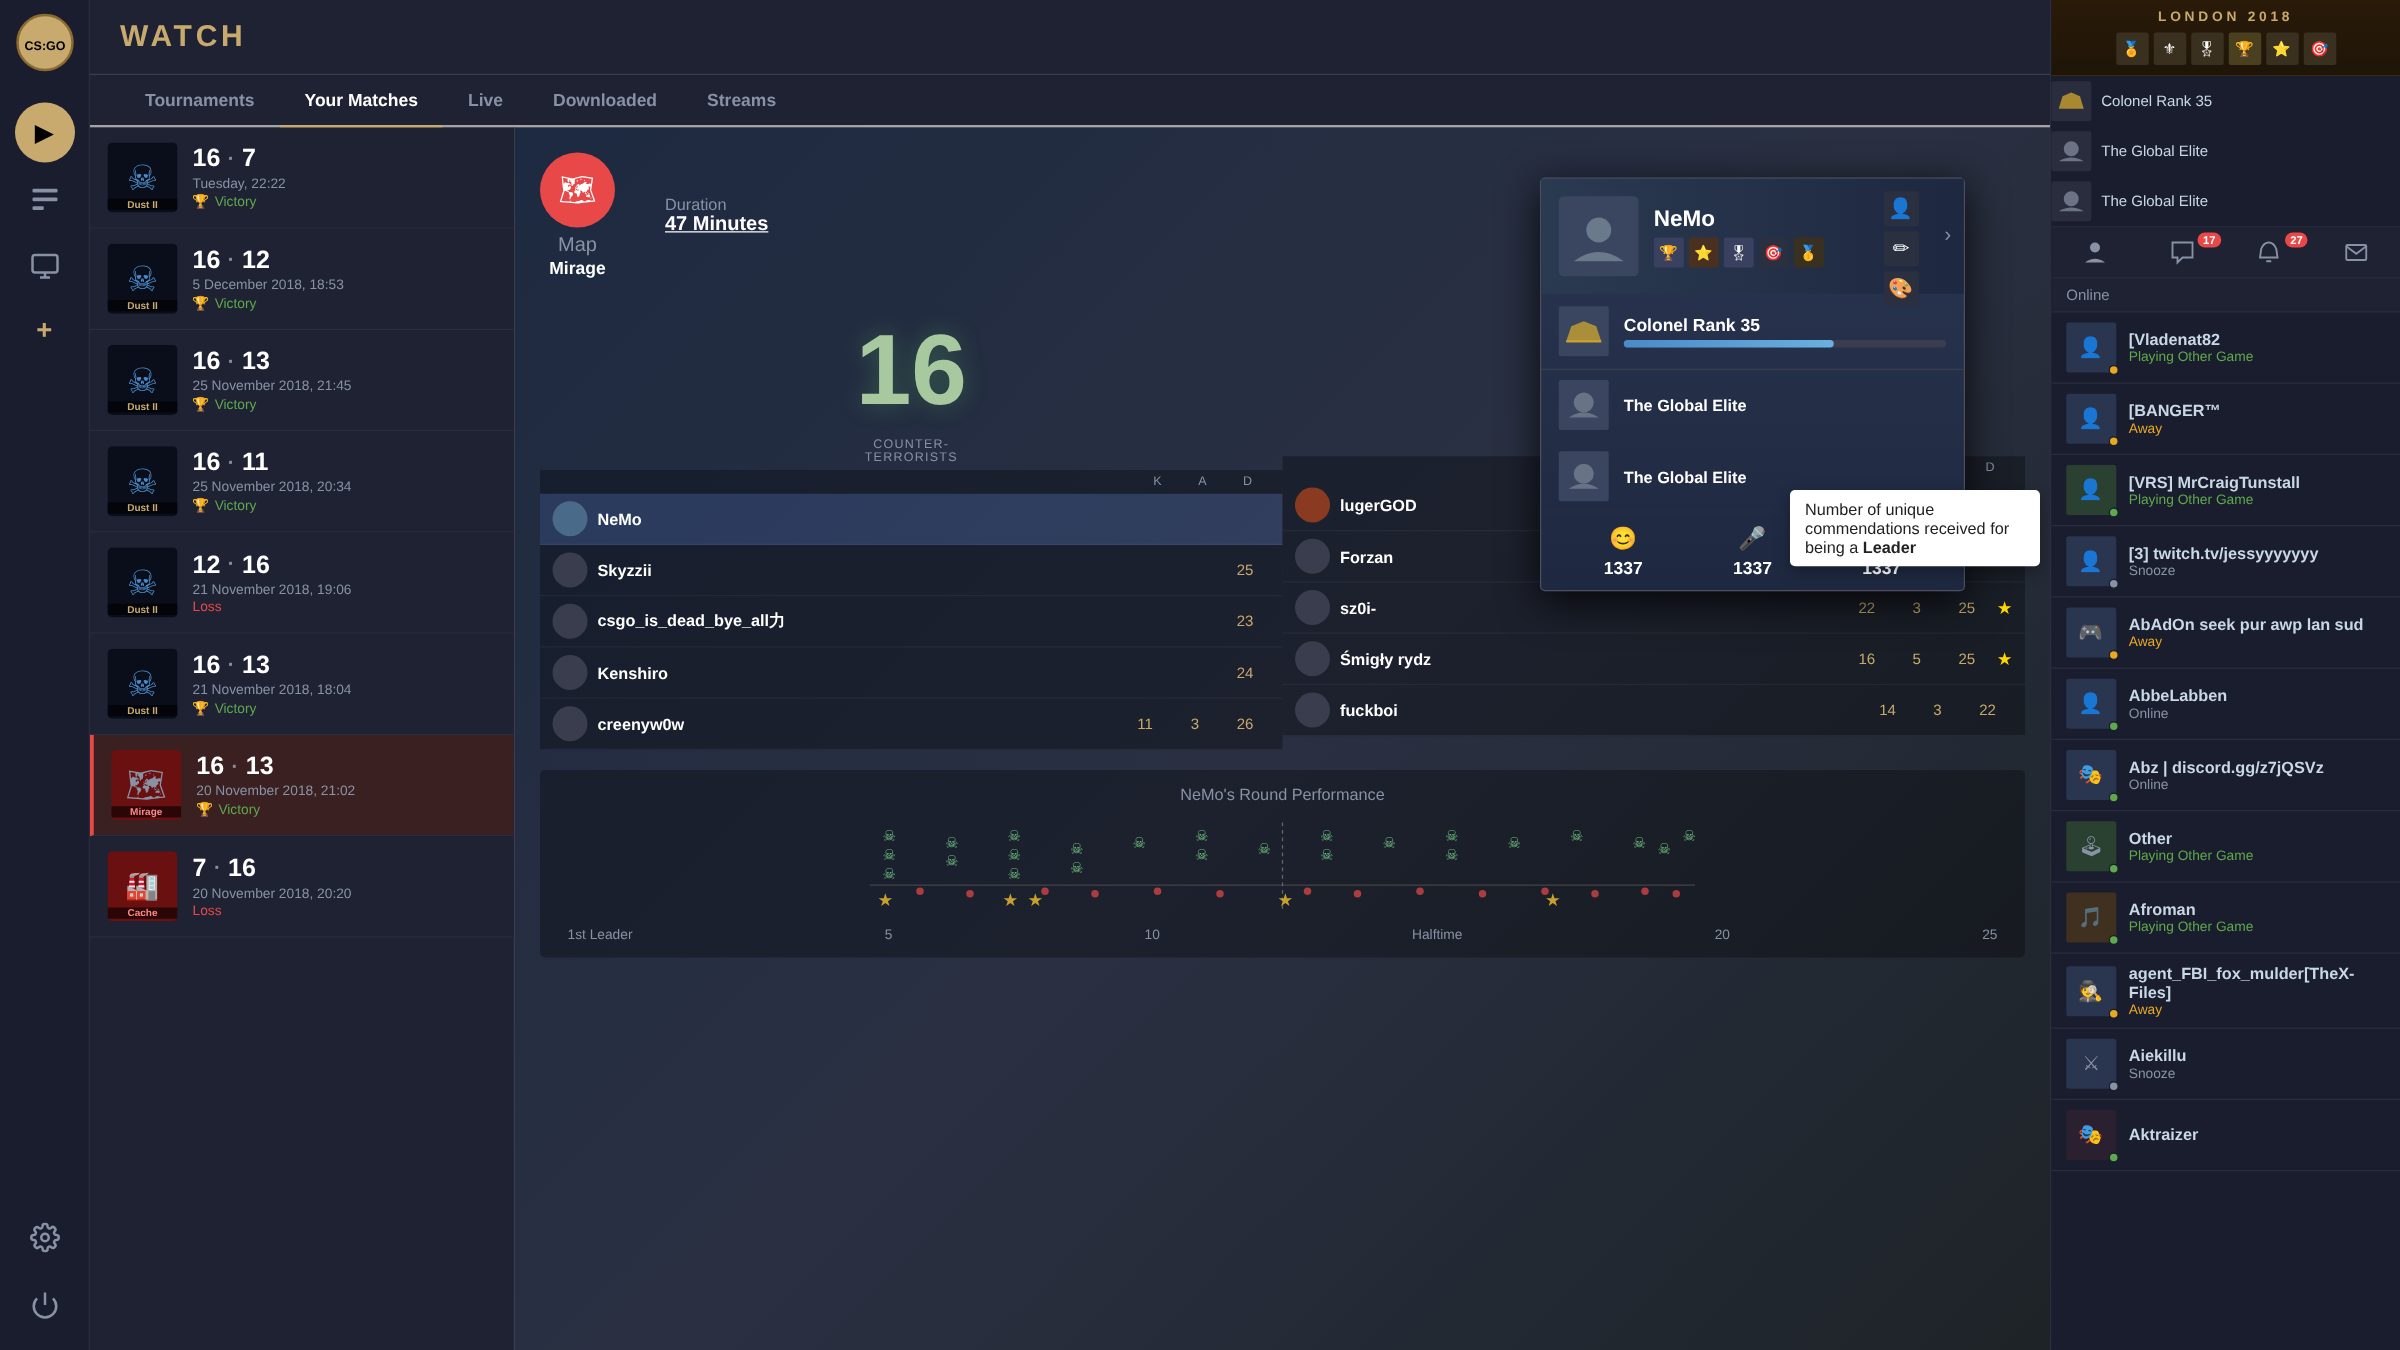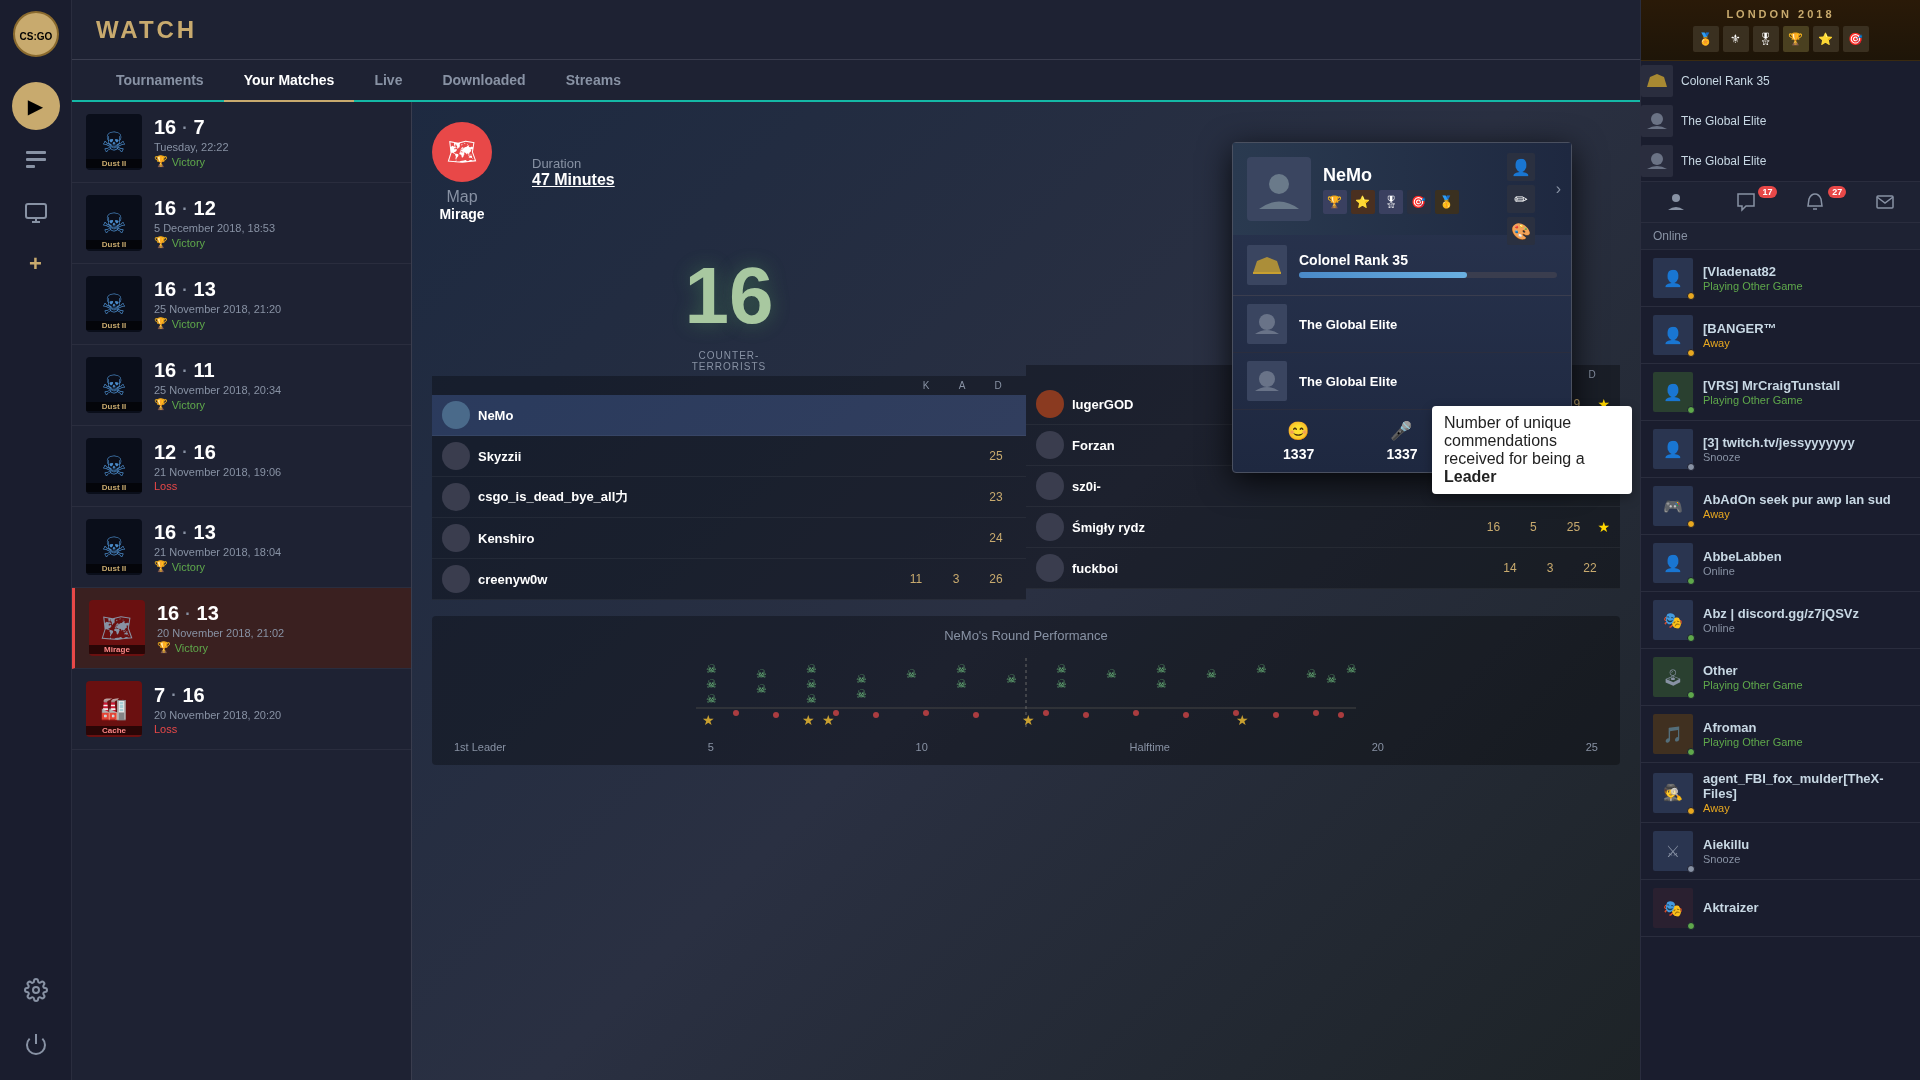--- a/index.html
+++ b/index.html
@@ -78,21 +78,21 @@
       color: #c8aa6e;
       text-transform: uppercase;
     }
 
     
     .nav-tabs {
       background: #1e2233;
       padding: 0 24px;
       display: flex;
       gap: 0;
-      border-bottom: 2px solid #14b8a6;
+      border-bottom: 2px solid #a3a3a3;
     }
     .nav-tab {
       padding: 12px 20px;
       cursor: pointer;
       color: #8892a4;
       font-size: 14px;
       font-weight: 600;
       text-transform: capitalize;
       border-bottom: 2px solid transparent;
       margin-bottom: -2px;
@@ -447,27 +447,27 @@
     }
     .commend-value {
       font-size: 14px;
       font-weight: 700;
       color: #fff;
     }
 
     
     .tooltip-popup {
       position: absolute;
-      top: 304px;
+      top: 290px;
       left: 1020px;
       background: #fff;
       color: #222;
       padding: 8px 12px;
       border-radius: 4px;
-      font-size: 16px;
+      font-size: 13px;
       max-width: 200px;
       z-index: 200;
       box-shadow: 0 4px 12px rgba(0,0,0,0.3);
     }
     .tooltip-popup strong {
       font-weight: 700;
     }
 
     
     .friends-panel {
@@ -712,21 +712,21 @@
               <span class="ct-skull">☠</span>
             </div>
           <div class="map-badge">Dust II</div>
         </div>
         <div class="match-info">
           <div class="match-score">
             <span>16</span>
             <span class="dot">·</span>
             <span>13</span>
           </div>
-          <div class="match-date">25 November 2018, 21:20</div>
+          <div class="match-date">25 November 2018, 21:45</div>
           <div class="match-result victory">🏆 <span>Victory</span></div>
         </div>
       </div>
 
       <div class="match-item">
         <div class="match-thumb">
           <div class="match-thumb-inner">
               <span class="ct-skull">☠</span>
             </div>
           <div class="map-badge">Dust II</div>

